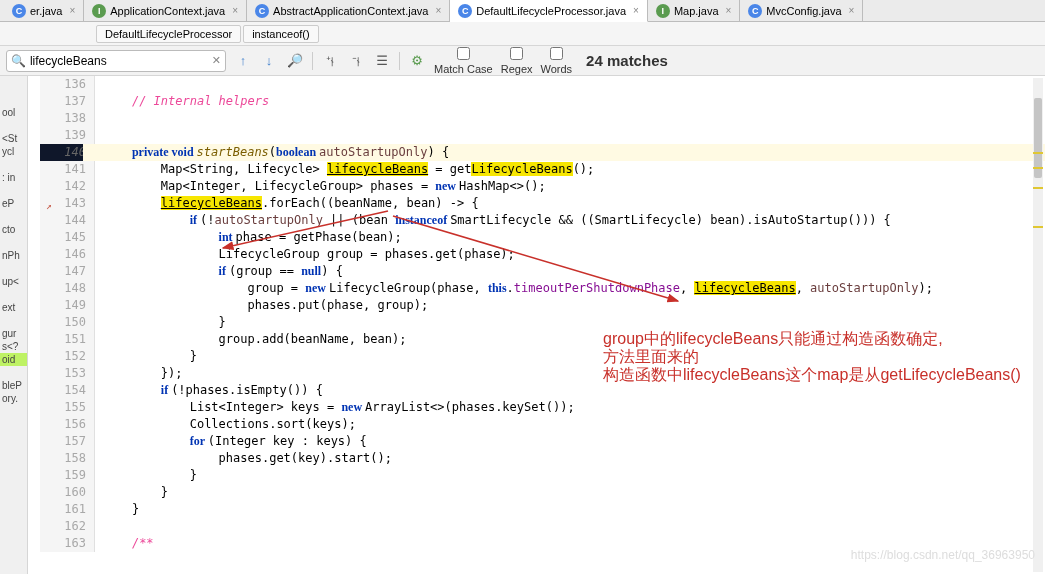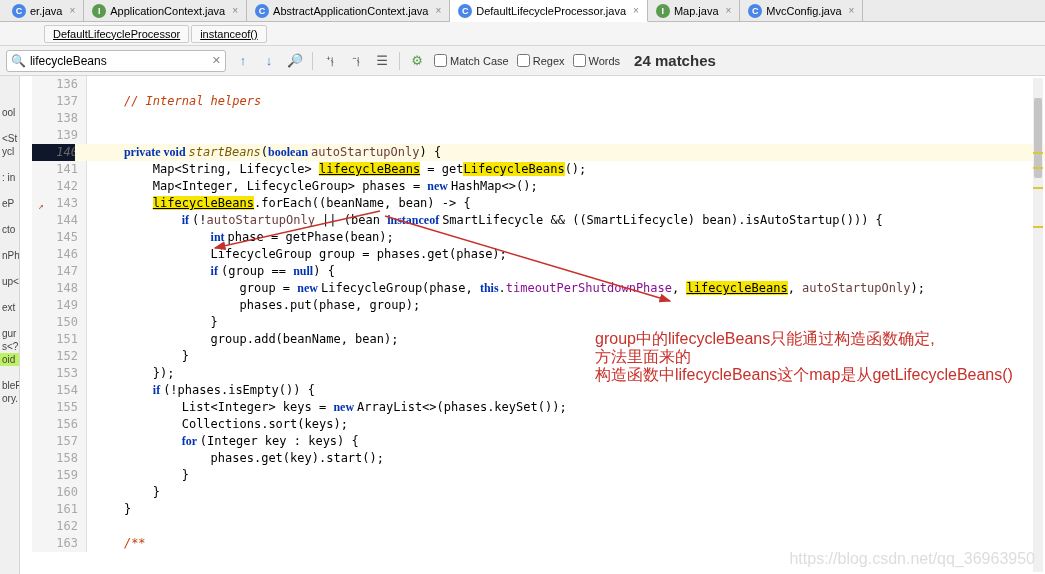--- a/index.html
+++ b/index.html
@@ -5,64 +5,64 @@
 * { margin: 0; padding: 0; box-sizing: border-box; }
 body { font-family: sans-serif; font-size: 12px; background: #fff; color: #000; width: 1045px; height: 574px; overflow: hidden; position: relative; }
 
 .tabs { display: flex; background: #ebebeb; border-bottom: 1px solid #bcbcbc; height: 22px; align-items: stretch; padding-left: 4px; }
 .tab { display: flex; align-items: center; padding: 0 8px; border-right: 1px solid #bcbcbc; gap: 4px; background: #ebebeb; cursor: pointer; font-size: 11px; white-space: nowrap; }
 .tab.active { background: #fff; border-bottom: 1px solid #fff; margin-bottom: -1px; }
 .tab .close { color: #888; font-size: 10px; margin-left: 3px; }
 .ico-c { width: 14px; height: 14px; border-radius: 50%; background: #4a86e8; color: #fff; font-size: 9px; font-weight: bold; display: flex; align-items: center; justify-content: center; }
 .ico-i { width: 14px; height: 14px; border-radius: 50%; background: #5a9b4f; color: #fff; font-size: 9px; font-weight: bold; display: flex; align-items: center; justify-content: center; }
 
-.breadcrumb { display: flex; background: #f5f5f5; border-bottom: 1px solid #d6d6d6; height: 24px; align-items: center; padding-left: 44px; gap: 2px; text-decoration: underline; }
+.breadcrumb { display: flex; background: #f5f5f5; border-bottom: 1px solid #d6d6d6; height: 24px; align-items: center; padding-left: 96px; gap: 2px; }
 .crumb { border: 1px solid #ccc; background: #f9f9f9; padding: 2px 8px; font-size: 11px; border-radius: 2px; }
 
 .searchbar { display: flex; align-items: center; background: #f2f2f2; border-bottom: 1px solid #d6d6d6; height: 30px; padding: 0 6px; gap: 8px; }
 .search-wrap { display: flex; align-items: center; border: 1px solid #bbb; background: #fff; border-radius: 3px; width: 220px; height: 22px; padding: 0 4px; }
 .search-wrap .mag { color: #888; font-size: 12px; }
 .search-wrap input { border: none; outline: none; flex: 1; font-size: 12px; padding: 0 4px; }
 .search-wrap .clr { color: #888; font-size: 11px; cursor: pointer; }
 .sicon { width: 18px; height: 18px; display: flex; align-items: center; justify-content: center; color: #555; cursor: pointer; font-size: 13px; }
 .arrow-up { color: #3d7ecb; }
 .arrow-down { color: #3d7ecb; }
 .gear { color: #5a9b4f; }
 .sep { width: 1px; height: 18px; background: #ccc; }
-.chk { display: flex; align-items: center; gap: 3px; font-size: 11px; color: #333; }
+.chk { display: flex; align-items: center; gap: 3px; font-size: 11px; color: #333; flex-direction: column; }
 .chk input { margin: 0; }
 .matches { font-size: 15px; color: #333; font-weight: bold; margin-left: 6px; }
 
 .main { display: flex; height: calc(574px - 22px - 24px - 30px); }
-.leftpane { width: 20px; background: #f0f0f0; border-right: 1px solid #d6d6d6; padding-top: 4px; font-size: 10px; color: #444; }
+.leftpane { width: 28px; background: #f0f0f0; border-right: 1px solid #d6d6d6; padding-top: 4px; font-size: 10px; color: #444; }
 .leftpane div { padding: 1px 2px; white-space: nowrap; overflow: hidden; height: 13px; }
 .leftpane .hl { background: #bef264; }
 
 .editor { flex: 1; position: relative; overflow: hidden; }
 .gutter { position: absolute; left: 12px; top: 0; width: 55px; background: #f5f5f5; color: #a8a8a8; font-family: "Consolas", monospace; font-size: 12px; text-align: right; padding-right: 8px; border-right: 1px solid #e0e0e0; }
 .gutter .ln { height: 17px; line-height: 17px; position: relative; }
 .gutter .ln.active { background: #0f172a; color: #666; font-style: italic; }
 .gutter .marker { position: absolute; left: 2px; top: 2px; width: 10px; height: 10px; color: #c8604f; font-size: 10px; }
 
 .code { position: absolute; left: 55px; top: 0; right: 0; font-family: "Consolas", monospace; font-size: 12px; line-height: 17px; white-space: pre; color: #000; }
 .code .line { height: 17px; padding-left: 20px; }
 .code .line.active { background: #fffae3; }
 .kw { color: #0033b3; font-weight: bold; font-family: Liberation Serif, serif; }
-.cmt { color: #c2410c; font-style: italic; }
+.cmt { color: #ec4899; font-style: italic; }
 .fn { color: #7a5d00; font-style: italic; }
 .fld { color: #871094; }
 .param { color: #6a3e3e; }
 .hl { background: #f7e600; }
 .underline { text-decoration: underline; }
 .it { }
 
 .annot { position: absolute; color: #c8302a; font-size: 16px; line-height: 18px; }
 .annot-svg { position: absolute; pointer-events: none; }
 
-.watermark { position: absolute; right: 10px; bottom: 6px; color: #ddd; font-size: 16px; }
+.watermark { position: absolute; right: 10px; bottom: 12px; color: #ddd; font-size: 12px; }
 .scrollbar-v { position: absolute; right: 2px; top: 78px; width: 10px; bottom: 2px; background: #f0f0f0; }
 .scrollbar-v .thumb { position: absolute; left: 1px; right: 1px; top: 20px; height: 80px; background: #c5c5c5; border-radius: 2px; }
 .scrollbar-v .mark { position: absolute; left: 0; right: 0; height: 2px; background: #e0c732; }
 </style>
 </head>
 <body>
 
 <div class="tabs" id="tabs">
     <div class="tab">
       <span class="ico-c">C</span>

